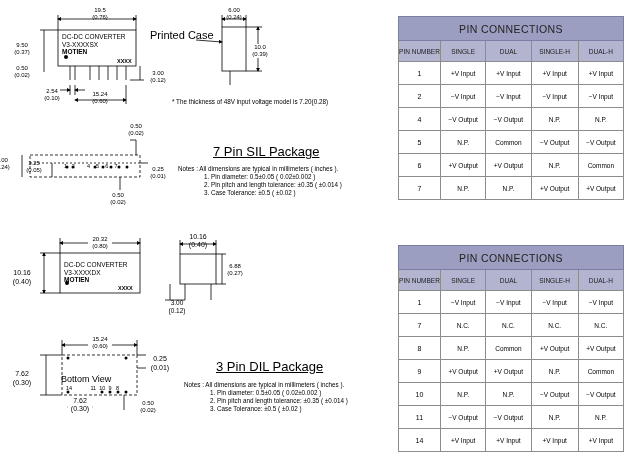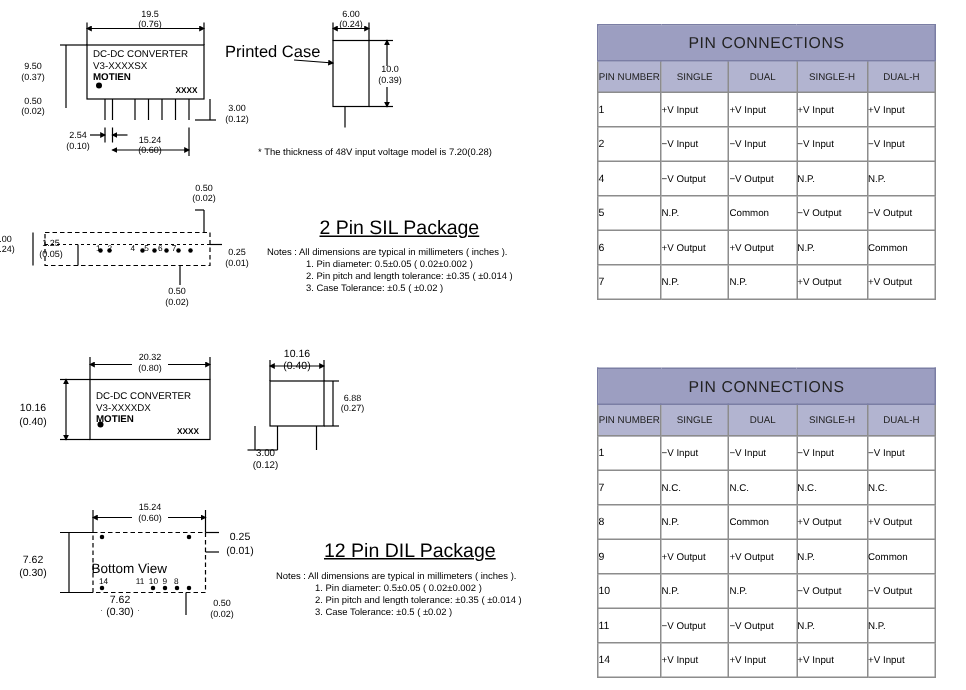--- a/index.html
+++ b/index.html
@@ -3,21 +3,21 @@
 <meta charset="utf-8">
 <style>
   * { box-sizing: border-box; margin: 0; padding: 0; }
   body { width: 644px; height: 460px; background: #ffffff; position: relative; overflow: hidden; font-family: "Liberation Sans", sans-serif; color: #000; }
   .abs { position: absolute; }
   .dim { font-size: 6px; line-height: 7px; text-align: center; font-family: "Liberation Sans", sans-serif; }
   .lbl { font-size: 11px; }
   svg { position: absolute; left: 0; top: 0; }
   .pkg-title { font-size: 13px; text-decoration: underline; }
   .notes { font-size: 6.3px; line-height: 8px; }
-  table.pins { position: absolute; border-collapse: collapse; font-size: 6.5px; background: #fff; }
+  table.pins { position: absolute; border-collapse: collapse; font-size: 6.5px; text-align: center; background: #fff; }
   table.pins th, table.pins td { border: 1px solid #8c8c8c; }
   table.pins .cap { background: #9c9ec1; color: #222; font-size: 10.5px; letter-spacing: 0.4px; height: 24px; font-weight: normal; border: 1px solid #7b7ea4; }
   table.pins .hdr th { background: #b2b4d0; color: #222; font-size: 6.5px; font-weight: normal; height: 21px; }
   table.pins td { height: 23px; }
   table.pins td.pin { font-size: 7px; }
 </style>
 </head>
 <body>
 
 <svg width="644" height="460">
@@ -153,21 +153,21 @@
 <div class="abs dim" style="left:250px;top:44px;width:20px;background:#fff;"><span>10.0</span><br><span>(0.39)</span></div>
 <div class="abs" style="left:172px;top:98px;font-size:6.3px;">* The thickness of 48V input voltage model is 7.20(0.28)</div>
 
 <div class="abs dim" style="left:-8px;top:157px;width:20px;"><span>6.00</span><br><span>(0.24)</span></div>
 <div class="abs dim" style="left:24px;top:160px;width:20px;"><span>1.25</span><br><span>(0.05)</span></div>
 <div class="abs" style="left:64px;top:163px;font-size:5.5px;white-space:pre;">1   2        4    5    6    7</div>
 <div class="abs dim" style="left:126px;top:123px;width:20px;"><span>0.50</span><br><span>(0.02)</span></div>
 <div class="abs dim" style="left:148px;top:166px;width:20px;"><span>0.25</span><br><span>(0.01)</span></div>
 <div class="abs dim" style="left:108px;top:192px;width:20px;"><span>0.50</span><br><span>(0.02)</span></div>
 
-<div class="abs pkg-title" style="left:213px;top:144px;">2 Pin SIL Package</div>
+<div class="abs pkg-title" style="left:213px;top:144px;">7 Pin SIL Package</div>
 <div class="abs notes" style="left:178px;top:165px;">
   <div>Notes : All dimensions are typical in millimeters ( inches ).</div>
   <div style="padding-left:26px;">1. Pin diameter:  0.5±0.05 ( 0.02±0.002 )</div>
   <div style="padding-left:26px;">2. Pin pitch and length tolerance:  ±0.35 ( ±0.014 )</div>
   <div style="padding-left:26px;">3. Case Tolerance:  ±0.5 ( ±0.02 )</div>
 </div>
 
 <div class="abs dim" style="left:88px;top:236px;width:24px;background:#fff;"><span>20.32</span><br><span>(0.80)</span></div>
 <div class="abs" style="left:4px;top:268px;font-size:7px;line-height:9px;text-align:center;width:36px;"><span>10.16</span><br><span>(0.40)</span></div>
 <div class="abs" style="left:64px;top:261px;font-size:6.5px;line-height:7.5px;">
@@ -182,21 +182,21 @@
 <div class="abs" style="left:166px;top:299px;font-size:6.5px;line-height:8px;text-align:center;width:22px;"><span>3.00</span><br><span>(0.12)</span></div>
 
 <div class="abs dim" style="left:88px;top:336px;width:24px;background:#fff;"><span>15.24</span><br><span>(0.60)</span></div>
 <div class="abs" style="left:4px;top:369px;font-size:7px;line-height:9px;text-align:center;width:36px;"><span>7.62</span><br><span>(0.30)</span></div>
 <div class="abs" style="left:61px;top:374px;font-size:9px;">Bottom  View</div>
 <div class="abs" style="left:66px;top:385px;font-size:5.5px;white-space:pre;">14            11  10  9   8</div>
 <div class="abs" style="left:68px;top:397px;font-size:7px;line-height:8px;text-align:center;width:24px;background:#fff;"><span>7.62</span><br><span>(0.30)</span></div>
 <div class="abs" style="left:148px;top:354px;font-size:7px;line-height:9px;text-align:center;width:24px;"><span>0.25</span><br><span>(0.01)</span></div>
 <div class="abs dim" style="left:138px;top:400px;width:20px;"><span>0.50</span><br><span>(0.02)</span></div>
 
-<div class="abs pkg-title" style="left:216px;top:359px;">12 Pin DIL Package</div>
+<div class="abs pkg-title" style="left:216px;top:359px;">3 Pin DIL Package</div>
 <div class="abs notes" style="left:184px;top:381px;">
   <div>Notes : All dimensions are typical in millimeters ( inches ).</div>
   <div style="padding-left:26px;">1. Pin diameter:  0.5±0.05 ( 0.02±0.002 )</div>
   <div style="padding-left:26px;">2. Pin pitch and length tolerance:  ±0.35 ( ±0.014 )</div>
   <div style="padding-left:26px;">3. Case Tolerance:  ±0.5 ( ±0.02 )</div>
 </div>
 
 <table class="pins" style="left:398px;top:16px;width:226px;">
   <thead>
     <tr>

